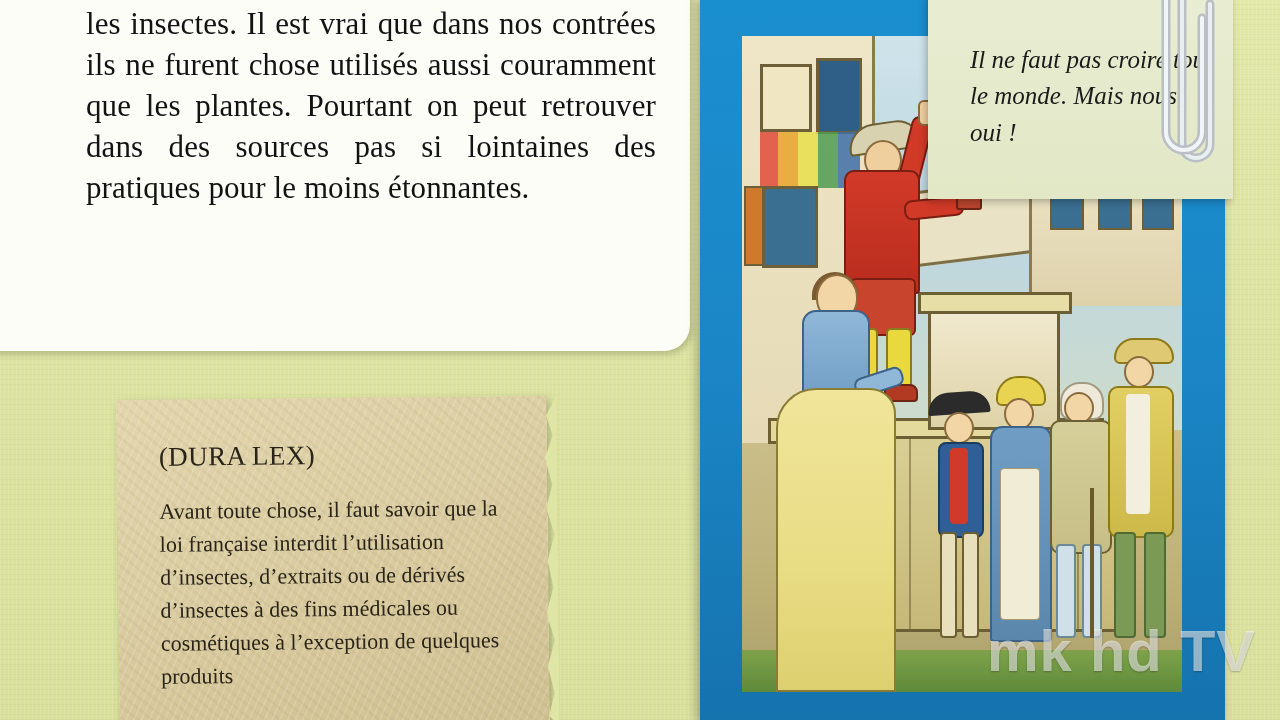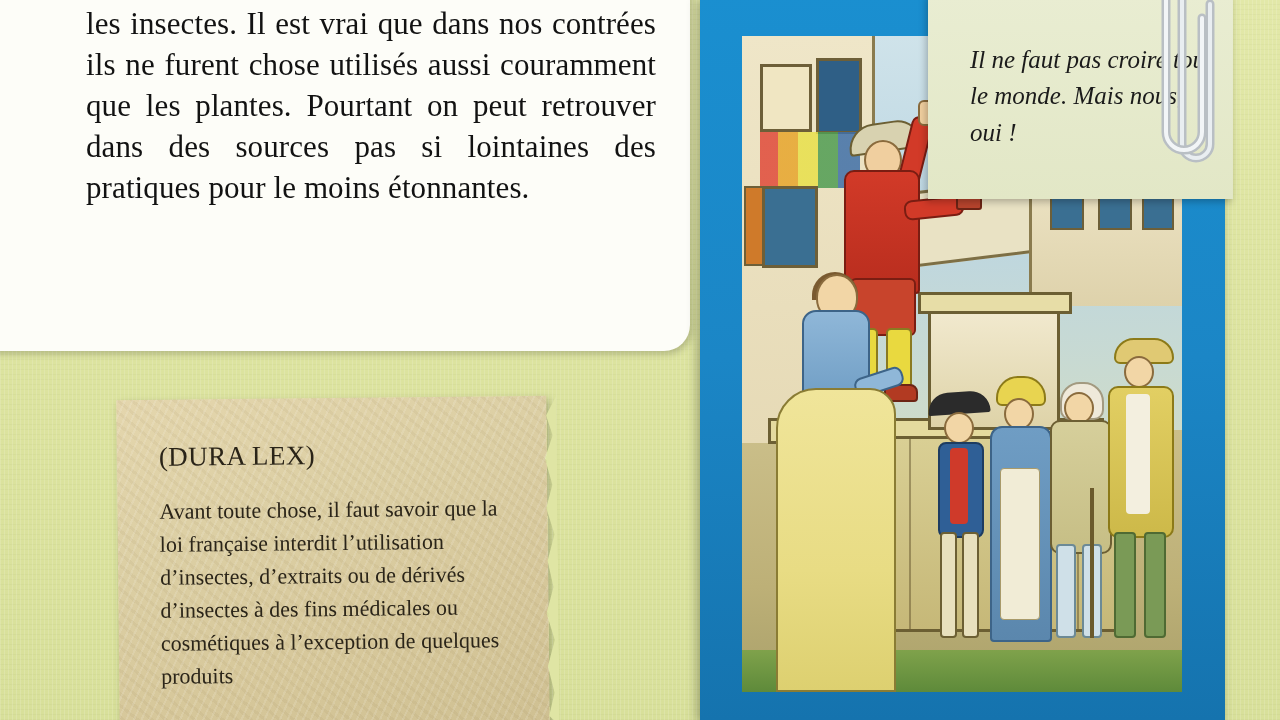--- a/index.html
+++ b/index.html
@@ -558,14 +558,15 @@
     <div class="sn-text">Il ne faut pas croire tout le monde. Mais nous, oui !</div>
   </div>
 
   <svg class="paperclip" viewBox="0 0 64 190">
     <path d="M30 -10 L30 150 A14 14 0 0 0 58 150 L58 10" fill="none" stroke="#b9bfc4" stroke-width="9" stroke-linecap="round"></path>
     <path d="M30 -10 L30 150 A14 14 0 0 0 58 150 L58 10" fill="none" stroke="#e9eef1" stroke-width="4" stroke-linecap="round"></path>
     <path d="M14 -18 L14 138 A18 18 0 0 0 50 138 L50 24" fill="none" stroke="#b9bfc4" stroke-width="9" stroke-linecap="round"></path>
     <path d="M14 -18 L14 138 A18 18 0 0 0 50 138 L50 24" fill="none" stroke="#f2f5f7" stroke-width="4" stroke-linecap="round"></path>
   </svg>
 
+  <div class="watermark">mk hd TV</div>
 
 </div>
 
 </body></html>

